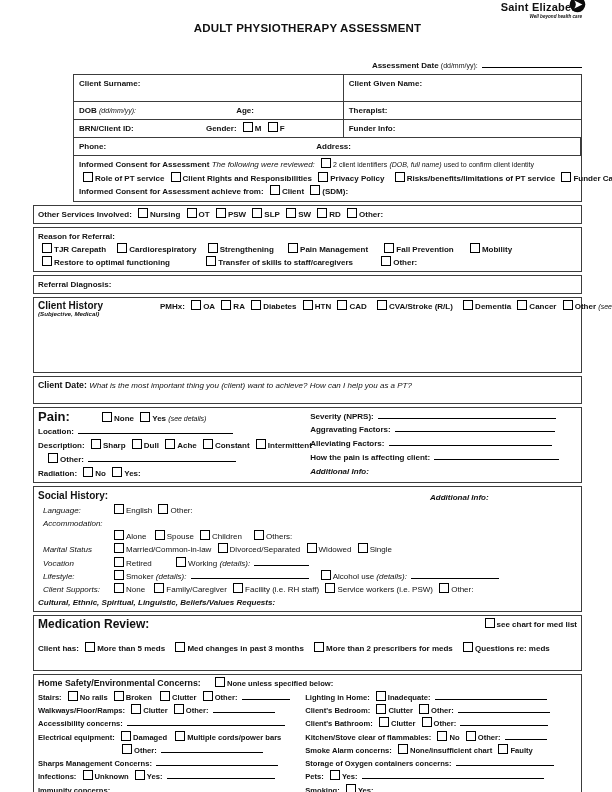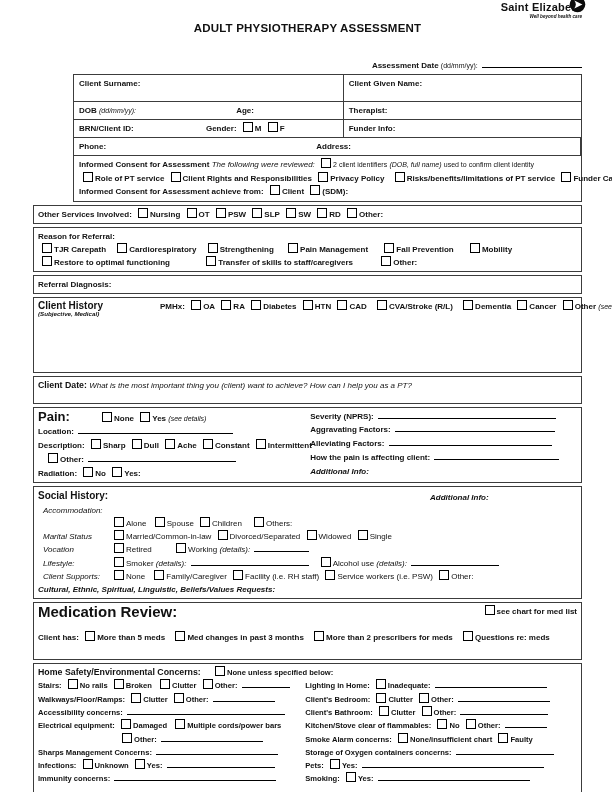--- a/index.html
+++ b/index.html
@@ -144,20 +144,24 @@
         <div class="ln"><span class="b i">Additional Info:</span> </div>
       </div>
     </div>
 
     <div class="box soc">
       <div class="ln sochead">
         <span><span class="b" style="font-size: 10px;">Social History:</span> </span>
         <span class="soc-add"><span class="b i">Additional Info:</span> </span>
       </div>
       <div class="socrow">
+        <span class="slab ln"><span class="i">Language:</span> </span>
+        <span class="ln"><span class="cb"></span><span>English</span> <span class="cb"></span><span>Other:</span> </span>
+      </div>
+      <div class="socrow">
         <span class="slab ln"><span class="i">Accommodation:</span> </span>
       </div>
       <div class="socrow">
         <span class="slab ln"></span>
         <span class="ln"><span class="cb"></span><span>Alone</span> <span class="sp" style="width: 2px;"></span><span class="cb"></span><span>Spouse</span> <span class="cb"></span><span>Children</span> <span class="sp" style="width: 6px;"></span><span class="cb"></span><span>Others:</span> </span>
       </div>
       <div class="socrow">
         <span class="slab ln"><span class="i">Marital Status</span> </span>
         <span class="ln"><span class="cb"></span><span>Married/Common-in-law</span> <span class="cb"></span><span>Divorced/Separated</span> <span class="cb"></span><span>Widowed</span> <span class="cb"></span><span>Single</span> </span>
       </div>
@@ -171,21 +175,21 @@
       </div>
       <div class="socrow">
         <span class="slab ln"><span class="i">Client Supports:</span> </span>
         <span class="ln"><span class="cb"></span><span>None</span> <span class="sp" style="width: 3px;"></span><span class="cb"></span><span>Family/Caregiver</span> <span class="cb"></span><span>Facility (i.e. RH staff)</span> <span class="cb"></span><span>Service workers (i.e. PSW)</span> <span class="cb"></span><span>Other:</span> </span>
       </div>
       <div class="ln"><span class="b i">Cultural, Ethnic, Spiritual, Linguistic, Beliefs/Values Requests:</span> </div>
     </div>
 
     <div class="box meds">
       <div class="medhead">
-        <span class="ln"><span class="b" style="font-size: 15px;">Medication Review:</span> </span>
+        <span class="ln"><span class="b" style="font-size: 12px;">Medication Review:</span> </span>
         <span class="ln"><span class="cb"></span><span class="b">see chart for med list</span> </span>
       </div>
       <div class="medspace"></div>
       <div class="ln"><span class="b">Client has:</span> <span class="cb"></span><span class="b">More than 5 meds</span> <span class="sp" style="width: 4px;"></span><span class="cb"></span><span class="b">Med changes in past 3 months</span> <span class="sp" style="width: 4px;"></span><span class="cb"></span><span class="b">More than 2 prescribers for meds</span> <span class="sp" style="width: 4px;"></span><span class="cb"></span><span class="b">Questions re: meds</span> </div>
       <div class="ln"><span class="sp" style="width: 6px;"></span> </div>
     </div>
 
     <div class="box safety">
       <div class="ln"><span class="b" style="font-size: 8.8px;">Home Safety/Environmental Concerns:</span> <span class="sp" style="width: 8px;"></span><span class="cb"></span><span class="b">None unless specified below:</span> </div>
       <div class="safecols">

